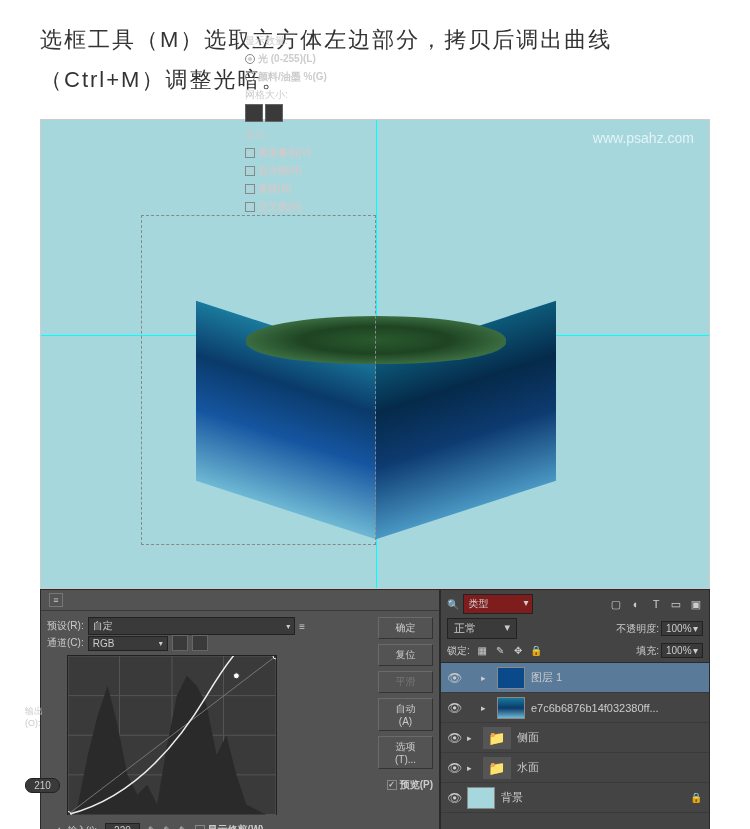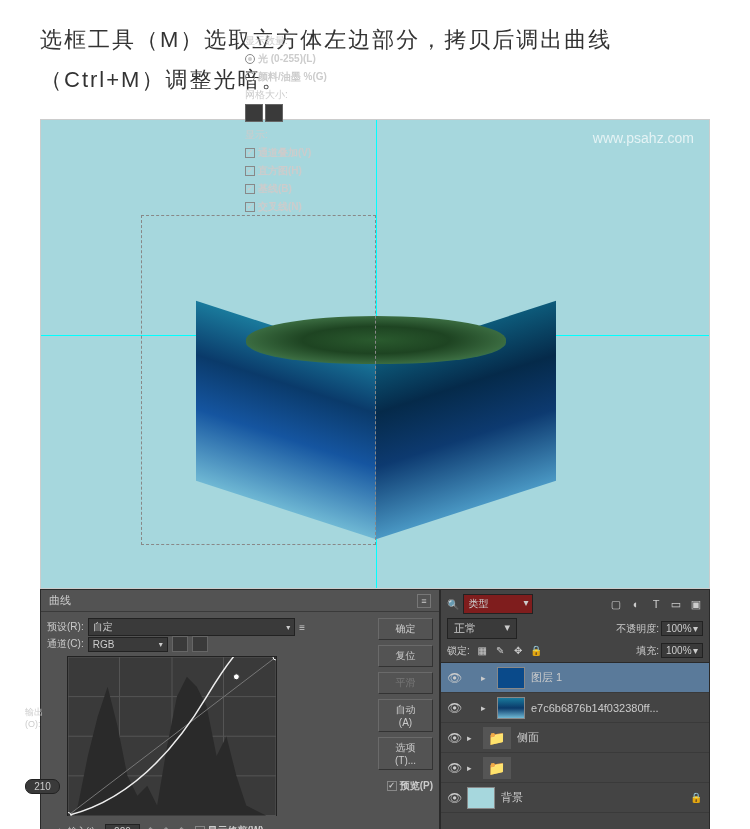--- a/index.html
+++ b/index.html
@@ -83,21 +83,20 @@
     <div class="cube-right"></div>
     <div class="cube-top"></div>
   </div>
   <div class="marquee" style="left: 100px; top: 95px; width: 235px; height: 330px;"></div>
 </div>
 
 <div class="panels">
 
   <div class="curves-panel">
     <div class="panel-header">
-      <span class="panel-title">曲线</span>
       <span class="panel-close">≡</span>
     </div>
     <div class="curves-body">
       <div class="curves-left">
         <div class="field-row">
           <span class="field-label">预设(R):</span>
           <div class="dropdown">
             <span>自定</span>
             <span class="dropdown-arrow">▾</span>
           </div>
@@ -261,20 +260,21 @@
       <div class="layer-row">
         <span class="eye">👁</span>
         <span class="layer-toggle">▸</span>
         <div class="thumb folder">📁</div>
         <span class="layer-name">侧面</span>
       </div>
       <div class="layer-row">
         <span class="eye">👁</span>
         <span class="layer-toggle">▸</span>
         <div class="thumb folder">📁</div>
+        <span class="layer-name">水面</span>
       </div>
       <div class="layer-row">
         <span class="eye">👁</span>
         <div class="thumb bg"></div>
         <span class="layer-name">背景</span>
         <span class="layer-lock">🔒</span>
       </div>
     </div>
   </div>
 </div>

